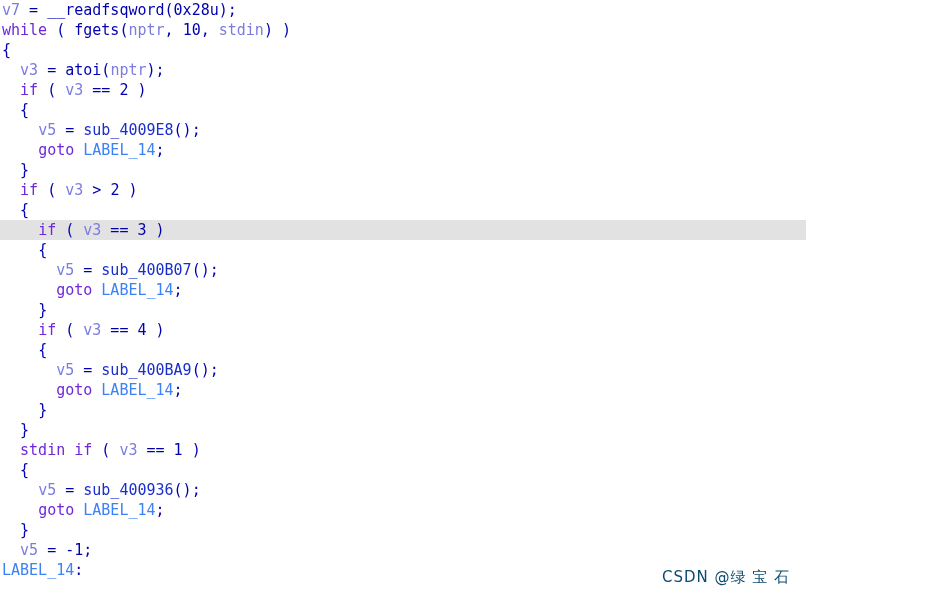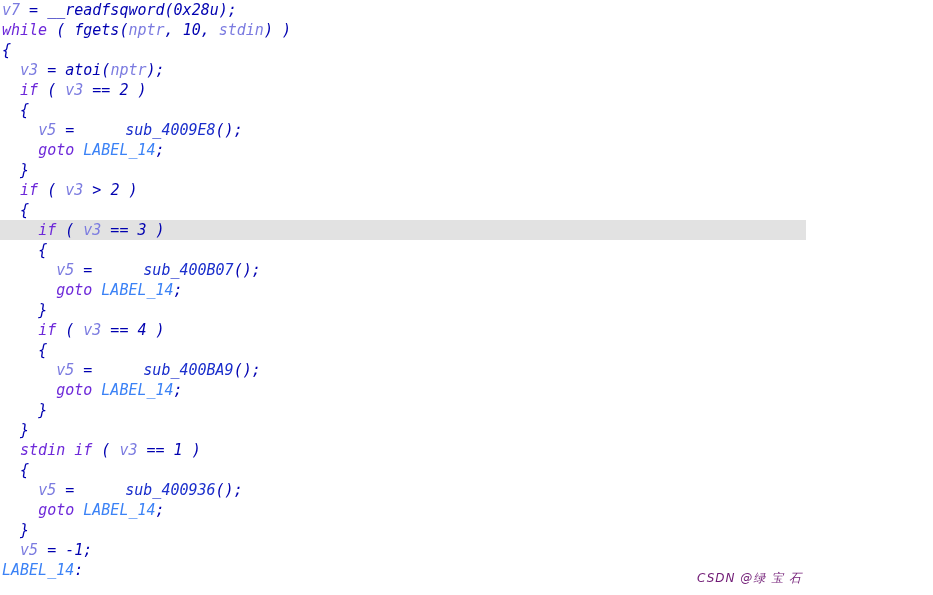--- a/index.html
+++ b/index.html
@@ -7,21 +7,20 @@
     padding: 0;
     background: #ffffff;
   }
   #app {
     position: relative;
     width: 806px;
     height: 595px;
     background: #ffffff;
     overflow: hidden;
     font-family: "DejaVu Sans Mono", "Liberation Mono", monospace;
-    font-style: italic;
   }
   #code-view {
     position: absolute;
     left: 0;
     top: 0;
     width: 933px;
     height: 595px;
     overflow: hidden;
   }
   .code-line {
@@ -39,31 +38,31 @@
     margin-left: -10px;
     padding-left: 12px;
     width: 941px;
   }
   .tok {
     white-space: pre;
   }
   .t-key   { color: #6d28d9; }
   .t-punct { color: #0000b0; }
   .t-num   { color: #0000b0; }
-  .t-func  { color: #1a2ecc; margin-left: 42px; }
+  .t-func  { color: #1a2ecc; }
   .t-var   { color: #7b7be0; }
   .t-label { color: #3b82f6; }
   .t-plain { color: #0000b0; }
 
   #watermark {
     position: absolute;
-    right: 4px;
+    right: 16px;
     bottom: 8px;
-    color: #701a75;
-    font-size: 12px;
+    color: #0c4a6e;
+    font-size: 15px;
     font-family: "DejaVu Sans", "Liberation Sans", sans-serif;
     letter-spacing: 1px;
     user-select: none;
     white-space: pre;
   }
 </style>
 </head>
 <body>
 
 <div id="app">

